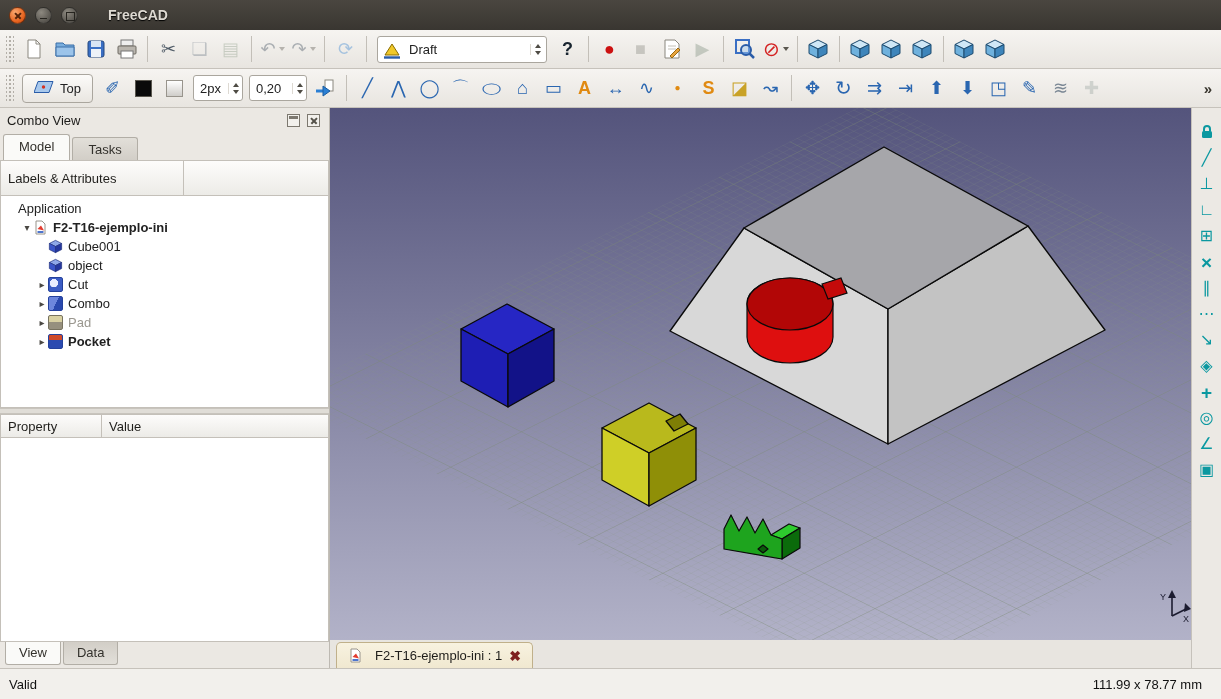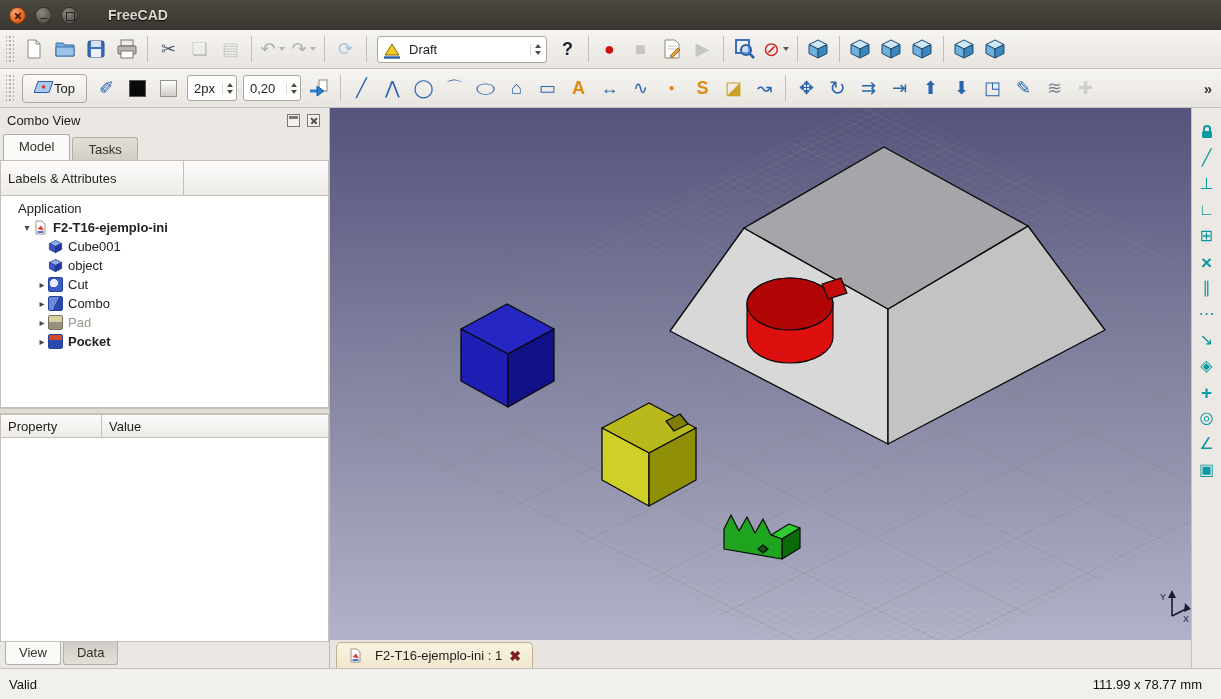--- a/index.html
+++ b/index.html
@@ -38,21 +38,21 @@
   .combo{display:flex;align-items:center;background:#fff;border:1px solid #aaa69e;border-radius:3px;
     height:27px;width:170px;padding:0 5px;gap:6px;margin:0 4px}
   .combo .cval{flex:1}
   .spin{display:flex;flex-direction:column;gap:3px;padding-left:4px;border-left:1px solid #ddd9d2;align-items:center}
   .tri-up{width:0;height:0;border-left:3.5px solid transparent;border-right:3.5px solid transparent;border-bottom:4.5px solid #4e4b44}
   .tri-down{width:0;height:0;border-left:3.5px solid transparent;border-right:3.5px solid transparent;border-top:4.5px solid #4e4b44}
   .spinbox{display:flex;align-items:center;background:#fff;border:1px solid #aaa69e;border-radius:3px;height:26px;padding:0 3px 0 6px;margin:0 2px}
   #spin-linewidth{width:50px}
   #spin-scale{width:58px}
   .spinbox .val{flex:1}
-  .planebtn{display:flex;align-items:center;border:1px solid #aaa69e;border-radius:4px;height:29px;
+  .planebtn{display:flex;align-items:center;gap:6px;border:1px solid #aaa69e;border-radius:4px;height:29px;
     padding:0 11px;background:linear-gradient(#fcfbf9,#e9e6e1);margin:0 3px}
   .sw-black{width:17px;height:17px;background:#0a0a0a;border:1px solid #5a574f}
   .sw-gray{width:17px;height:17px;background:linear-gradient(#ffffff,#cfcdc9);border:1px solid #98948c}
   .overflow{margin-left:auto;padding-right:6px;color:#3a372f;font-size:15px;font-weight:bold}
 
   
   #combo-view{position:absolute;top:108px;left:0;width:330px;bottom:31px;background:#ebe8e3;
     border-right:1px solid #bdb9b2;display:flex;flex-direction:column}
   .cv-header{height:25px;display:flex;align-items:center;padding:0 7px;color:#1d1c1a}
   .cv-hbtns{margin-left:auto;display:flex;gap:7px;margin-right:2px}

